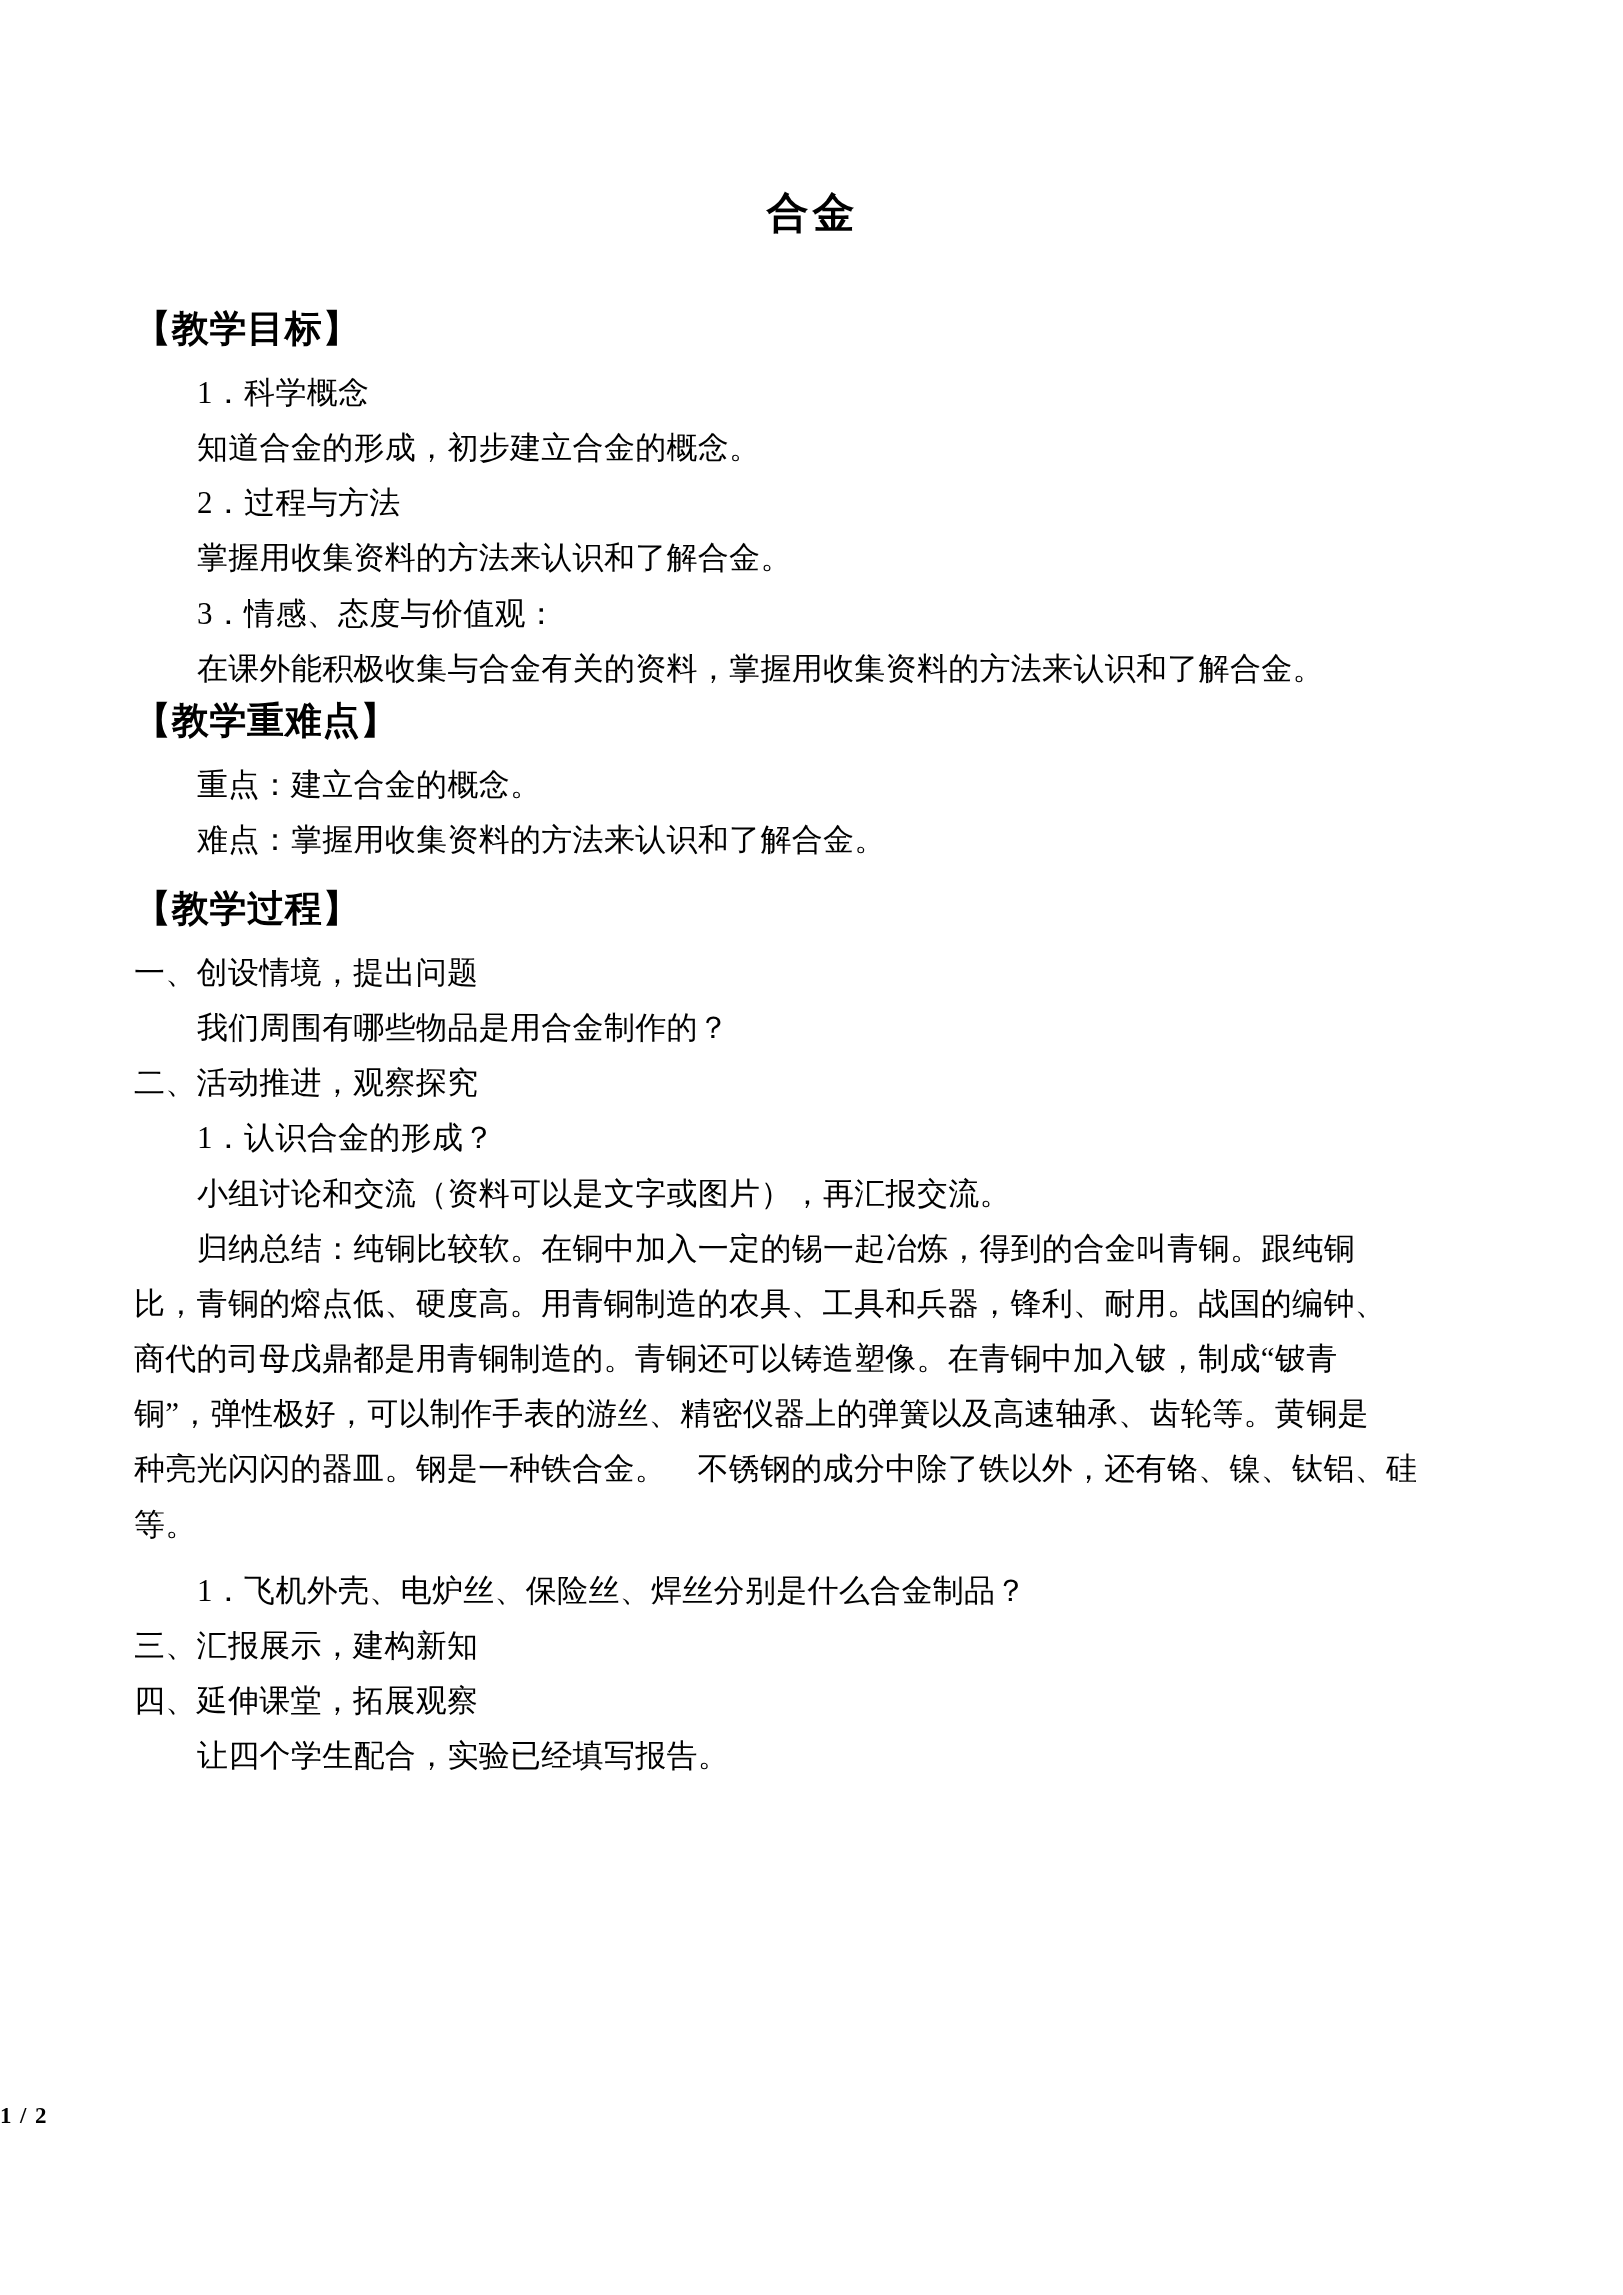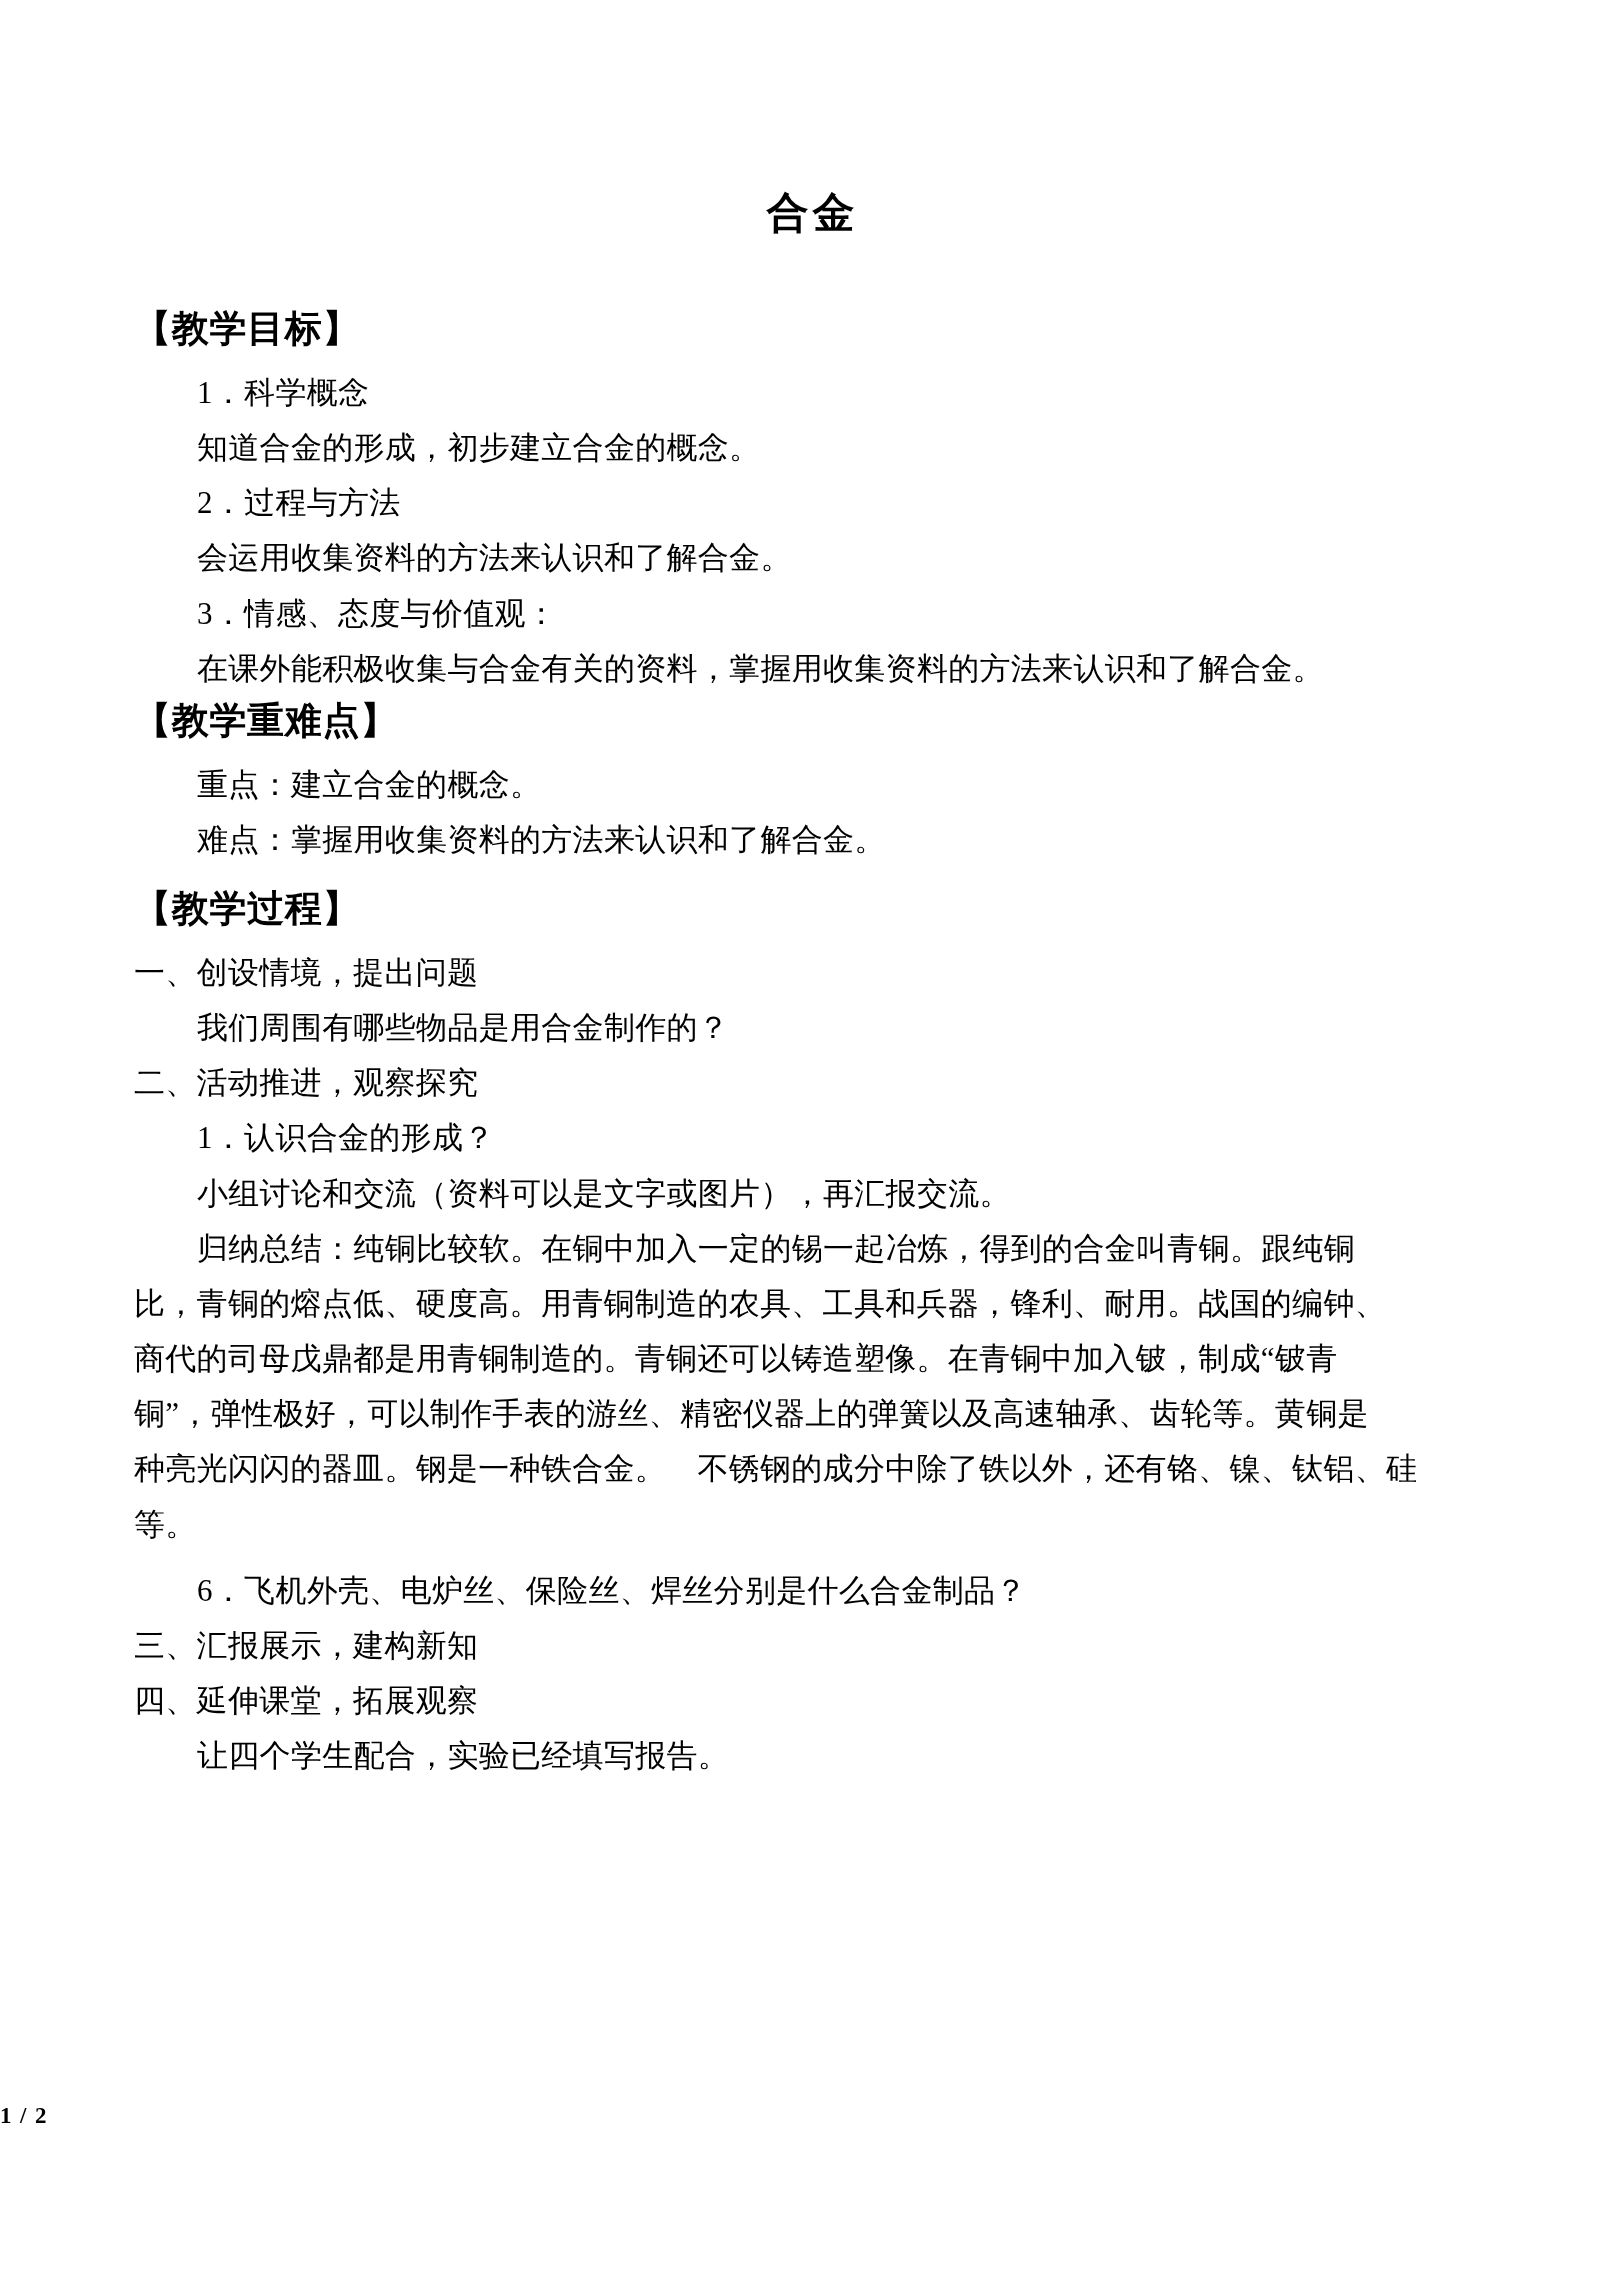--- a/index.html
+++ b/index.html
@@ -94,21 +94,21 @@
 
 <div class="page">
   <div class="content">
 
     <h1 class="doc-title">合金</h1>
 
     <h2 class="section-heading sec-gap-top-1">【教学目标】</h2>
     <p class="line indent block-gap-sm">1．科学概念</p>
     <p class="line indent">知道合金的形成，初步建立合金的概念。</p>
     <p class="line indent">2．过程与方法</p>
-    <p class="line indent">会运用收集资料的方法来认识和了解合金。</p>
+    <p class="line indent">掌握用收集资料的方法来认识和了解合金。</p>
     <p class="line indent">3．情感、态度与价值观：</p>
     <p class="line indent">在课外能积极收集与合金有关的资料，掌握用收集资料的方法来认识和了解合金。</p>
 
     <h2 class="section-heading sec-gap-top-2">【教学重难点】</h2>
     <p class="line indent block-gap-sm">重点：建立合金的概念。</p>
     <p class="line indent">难点：掌握用收集资料的方法来认识和了解合金。</p>
 
     <h2 class="section-heading sec-gap-top-3">【教学过程】</h2>
 
     <p class="line block-gap-sm">一、创设情境，提出问题</p>
@@ -118,21 +118,21 @@
     <p class="line indent">1．认识合金的形成？</p>
     <p class="line indent">小组讨论和交流（资料可以是文字或图片），再汇报交流。</p>
 
     <p class="flow indent">归纳总结：纯铜比较软。在铜中加入一定的锡一起冶炼，得到的合金叫青铜。跟纯铜</p>
     <p class="flow">比，青铜的熔点低、硬度高。用青铜制造的农具、工具和兵器，锋利、耐用。战国的编钟、</p>
     <p class="flow">商代的司母戊鼎都是用青铜制造的。青铜还可以铸造塑像。在青铜中加入铍，制成“铍青</p>
     <p class="flow">铜”，弹性极好，可以制作手表的游丝、精密仪器上的弹簧以及高速轴承、齿轮等。黄铜是</p>
     <p class="flow">种亮光闪闪的器皿。钢是一种铁合金。　不锈钢的成分中除了铁以外，还有铬、镍、钛铝、硅</p>
     <p class="flow">等。</p>
 
-    <p class="line indent block-gap-sm">6．飞机外壳、电炉丝、保险丝、焊丝分别是什么合金制品？</p>
+    <p class="line indent block-gap-sm">1．飞机外壳、电炉丝、保险丝、焊丝分别是什么合金制品？</p>
 
     <p class="line">三、汇报展示，建构新知</p>
     <p class="line">四、延伸课堂，拓展观察</p>
 
     <p class="line indent">让四个学生配合，实验已经填写报告。</p>
 
   </div>
 
   <div class="footer">1 / 2</div>
 </div>

